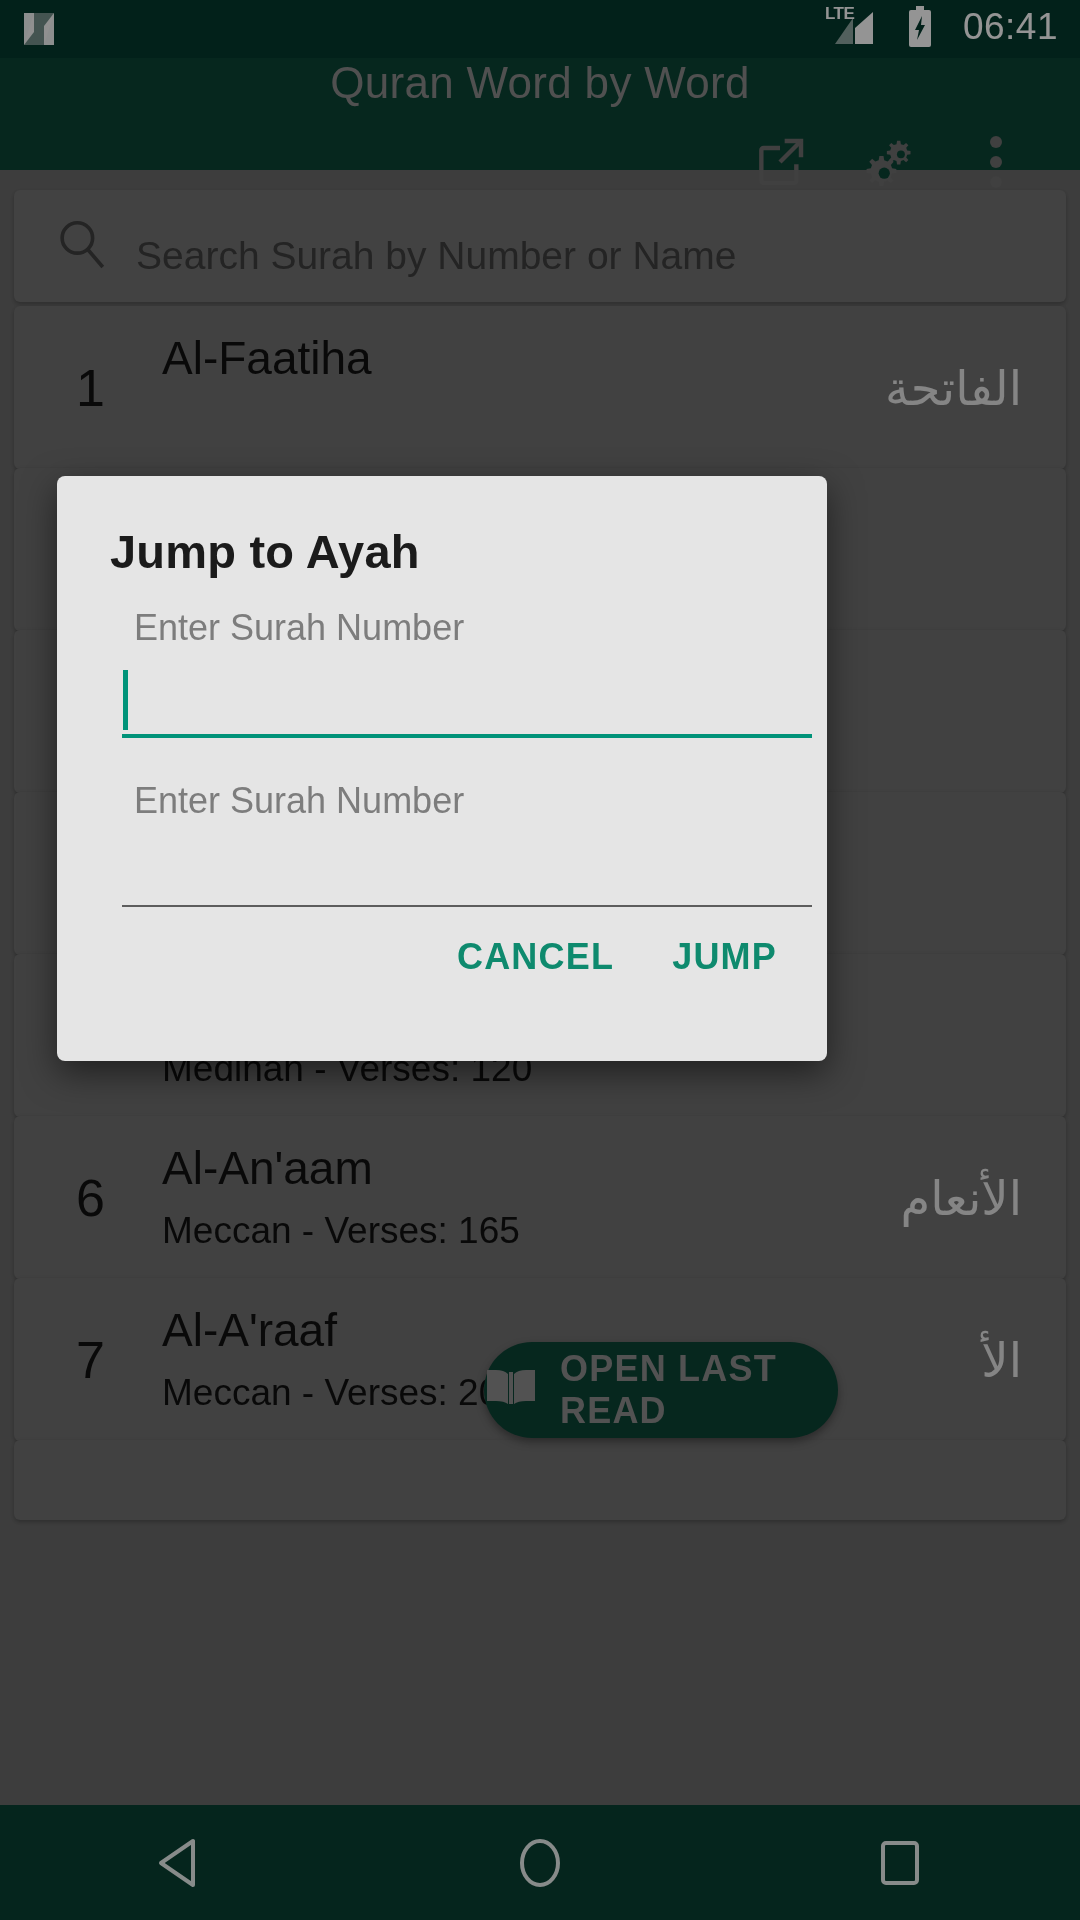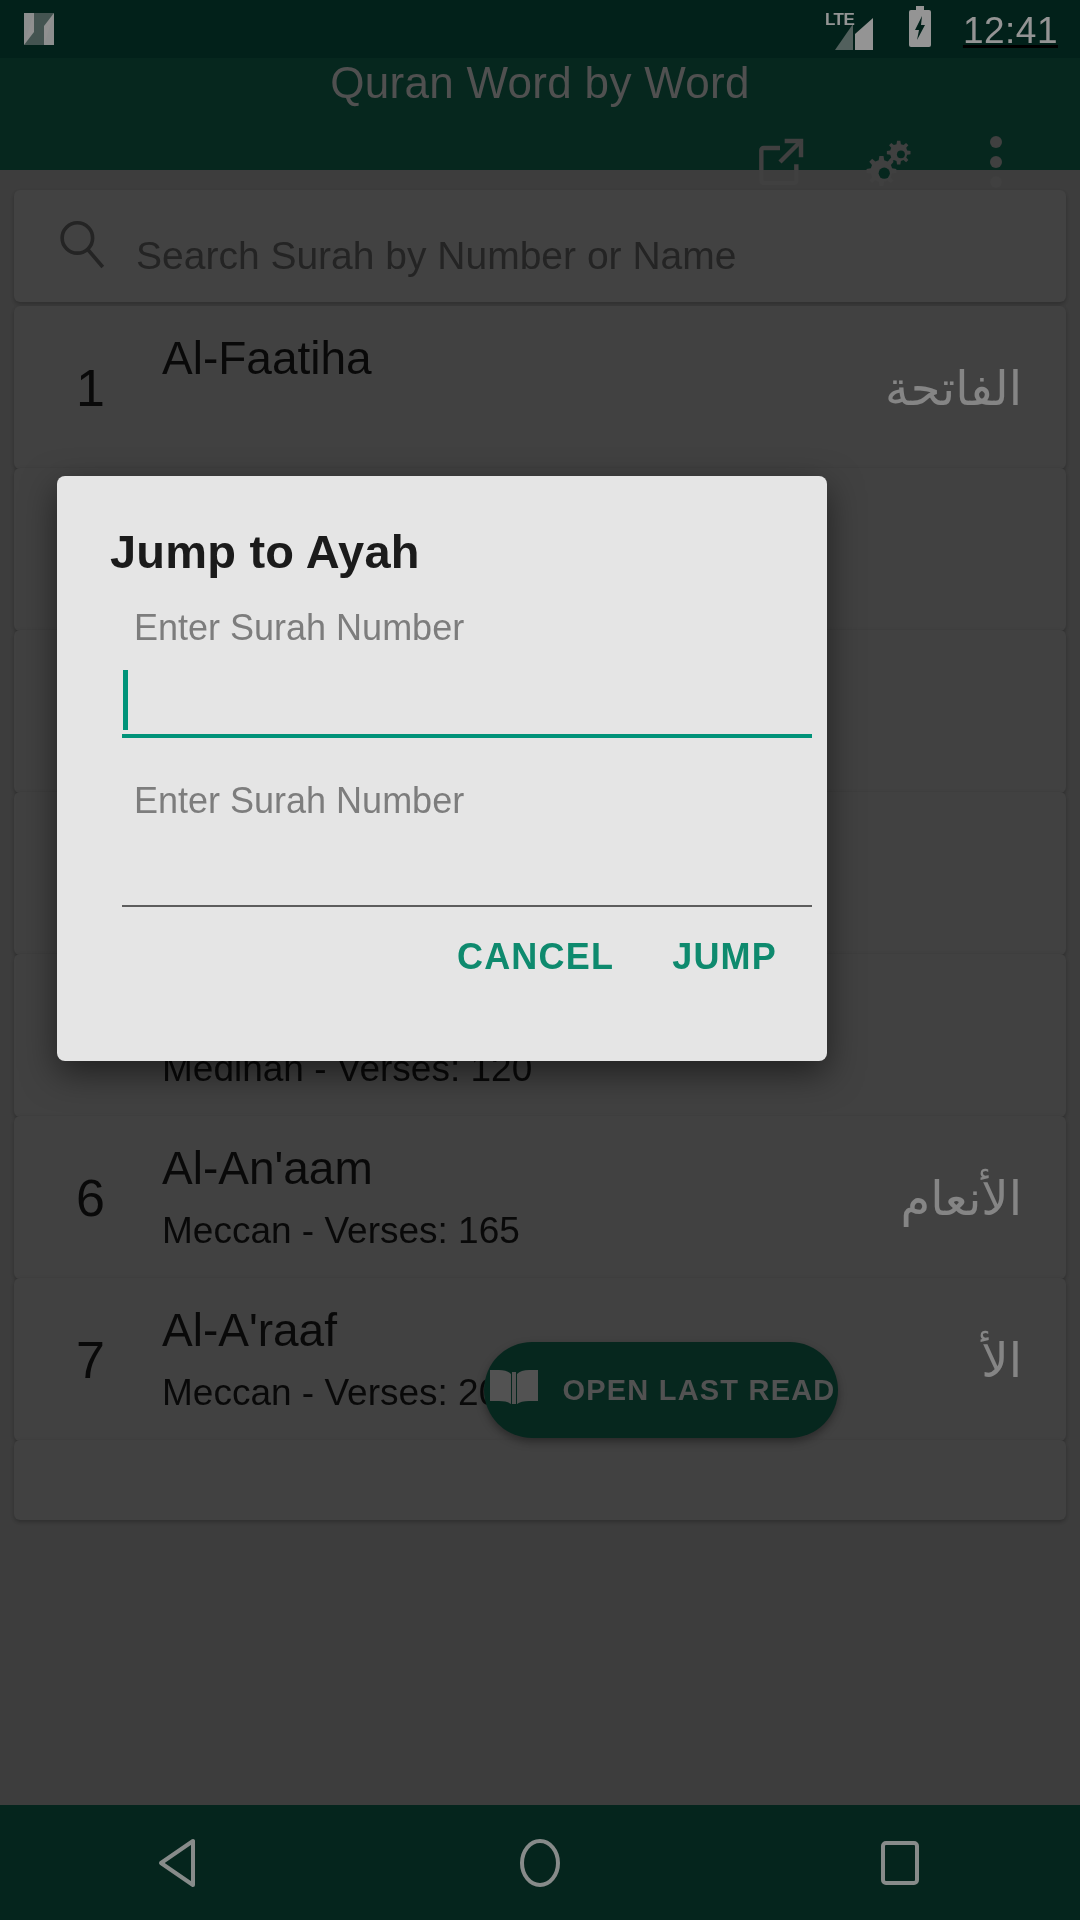--- a/index.html
+++ b/index.html
@@ -11,21 +11,21 @@
   }
   #screen { position:relative; width:1080px; height:1920px; background:#6a6a6a; overflow:hidden; }
 
   
   .statusbar {
     position:absolute; top:0; left:0; width:1080px; height:58px;
     background:#053a2e; display:flex; align-items:center;
     padding:0 22px; z-index:5;
   }
   .sb-left { display:flex; align-items:center; gap:10px; }
-  .sb-right { margin-left:auto; display:flex; align-items:flex-end; gap:30px;text-decoration:underline; }
+  .sb-right { margin-left:auto; display:flex; align-items:flex-start; gap:30px; }
   .sb-clock { color:#ffffff; font-size:37px; font-weight:400; letter-spacing:0.5px; }
   .nlogo { width:34px; height:36px; position:relative; }
   .nlogo svg { display:block; }
   .lte-wrap { position:relative; display:flex; align-items:flex-end; height:40px; }
   .lte-txt { position:absolute; top:-2px; left:-2px; font-size:17px; color:#ffffff; font-weight:700; letter-spacing:-0.5px; }
 
   
   .appbar {
     position:absolute; top:58px; left:0; width:1080px; height:112px;
     background:#0c4435; display:flex; align-items:center; padding:0 30px; z-index:4;flex-direction:column;
@@ -72,21 +72,21 @@
     font-family:"DejaVu Sans", sans-serif;
   }
 
   
   .fab {
     position:absolute; left:484px; top:1342px; width:354px; height:96px;
     background:#0c4435; border-radius:48px; z-index:3;
     display:flex; align-items:center; justify-content:center; gap:22px;
     box-shadow:0 4px 8px rgba(0,0,0,0.35);
   }
-  .fab-label { color:#8d8d8d; font-size:29px; font-weight:700; letter-spacing:1.2px; }
+  .fab-label { color:#8d8d8d; font-size:36px; font-weight:700; letter-spacing:1.2px; }
 
   
   .dialog {
     position:absolute; left:57px; top:476px; width:770px; height:585px;
     background:#e5e5e5; z-index:20; border-radius:8px;
     box-shadow:0 12px 34px rgba(0,0,0,0.5);
   }
   .dlg-title {
     position:absolute; left:53px; top:48px;
     font-size:47px; font-weight:700; color:#1b1b1b; letter-spacing:0.2px;
@@ -144,21 +144,21 @@
           <polygon points="24,38 42,38 42,6 24,22" fill="#ffffff"></polygon>
         </svg>
       </span>
       <span>
         <svg width="26" height="42" viewBox="0 0 26 42">
           <rect x="9" y="0" width="8" height="4" fill="#ffffff"></rect>
           <rect x="2" y="4" width="22" height="37" rx="2" fill="#ffffff"></rect>
           <polygon points="15,10 8,24 12,24 10,34 18,19 14,19" fill="#053a2e"></polygon>
         </svg>
       </span>
-      <span class="sb-clock">12:41</span>
+      <span class="sb-clock">06:41</span>
     </div>
   </div>
 
   <div class="appbar">
     <span class="app-title">Quran Word by Word</span>
     <div class="appbar-actions">
       <span class="ab-btn">
         <span>
           <svg width="56" height="56" viewBox="0 0 24 24" fill="none" stroke="#6e6e6e" stroke-width="1.9">
             <path d="M14 3h7v7"></path>

